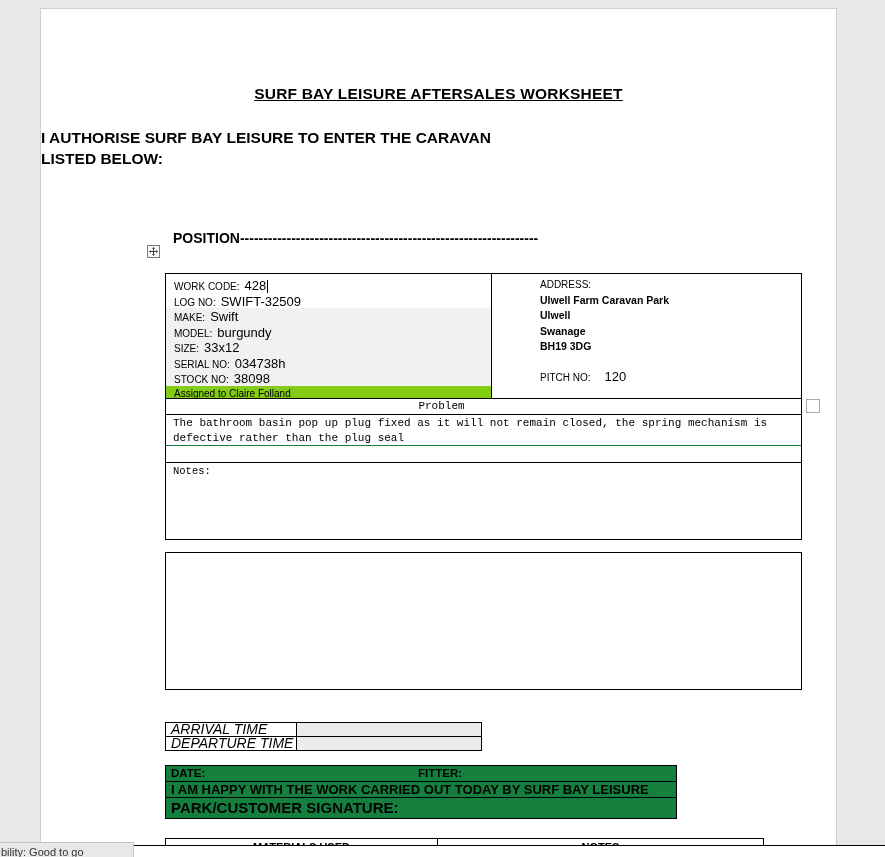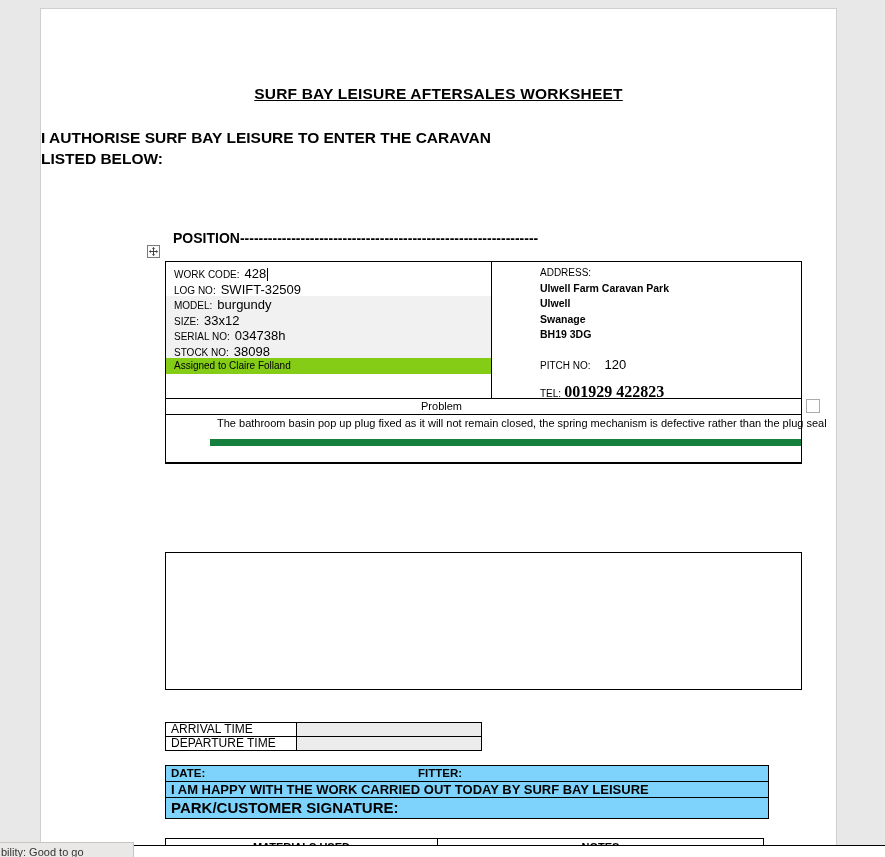--- a/index.html
+++ b/index.html
@@ -22,54 +22,54 @@
     font-size:15.5px;font-weight:bold;line-height:21px;
   }
   .sigline{position:absolute;top:180px;left:132px;font-size:14px;font-weight:bold;white-space:pre;}
   .posline{position:absolute;top:221px;left:132px;font-size:14px;font-weight:bold;white-space:pre;}
   .move-handle{
     position:absolute;left:106px;top:236px;width:13px;height:13px;box-sizing:border-box;
     border:1px solid #7a7a7a;background:#fbfbfb;display:flex;align-items:center;justify-content:center;
   }
   
   .tbl{position:absolute;border:1px solid #000;box-sizing:border-box;background:#fff;}
-  .caravan{left:124px;top:252px;width:637px;height:138px;display:flex;}
+  .caravan{left:124px;top:264px;width:637px;height:138px;display:flex;}
   .cellL{width:326px;border-right:1px solid #000;box-sizing:border-box;padding-top:3px;}
   .cellR{flex:1;padding:3px 0 0 10px;margin-left:38px;}
   .cline{padding-left:8px;height:15.5px;line-height:15.5px;white-space:nowrap;}
   .lab{font-size:10px;}
   .val{font-size:13px;margin-left:5px;}
   .shadeblock{background:#f1f1f1;}
   .assigned{font-size:10px;height:15.5px;line-height:15.5px;padding-left:8px;background:#84cc16;}
   .caret{display:inline-block;width:1px;height:13px;background:#000;vertical-align:text-bottom;margin-left:1px;}
   .aline{height:15.5px;line-height:15.5px;white-space:nowrap;}
   .aline.bold{font-size:10.5px;font-weight:bold;}
   .sp13{height:13px;}
   .pitchval{font-size:13px;margin-left:14px;}
   .telval{font-size:16px;font-weight:bold;margin-left:3px;font-family:Liberation Serif, serif;}
   
-  .pstack{left:124px;top:389px;width:637px;}
+  .pstack{left:124px;top:389px;width:637px;font-family:Liberation Mono, monospace;}
   .p-head{height:15px;line-height:15px;font-size:11px;text-align:center;padding-right:84px;border-bottom:1px solid #000;}
-  .p-text{height:31px;font-size:11px;line-height:15px;padding:1px 8px 0 7px;border-bottom:7px solid #15803d;box-sizing:border-box;margin-left:44px;}
+  .p-text{height:31px;font-size:11px;line-height:15px;padding:1px 8px 0 7px;border-bottom:1px solid #15803d;box-sizing:border-box;}
   .p-text .inner{width:620px;}
   .p-empty{height:16px;border-bottom:1px solid #000;}
   .p-notes{height:74px;font-size:10.5px;padding:2px 0 0 7px;}
   .anchor-box{position:absolute;left:765px;top:390px;width:12px;height:12px;border:1px solid #ababab;background:#fff;}
   
   .dstack{left:124px;top:543px;width:637px;}
   .d-head{height:15px;line-height:15px;font-size:11px;text-align:center;border-bottom:1px solid #000;}
   .d-body{height:136px;}
   
   .times{left:124px;top:713px;width:317px;}
   .t-row{display:flex;height:13px;}
   .t-row.first{border-bottom:1px solid #000;}
-  .t-label{width:131px;border-right:1px solid #000;box-sizing:border-box;font-size:12px;line-height:13px;padding-left:5px;}
+  .t-label{width:131px;border-right:1px solid #000;box-sizing:border-box;font-size:14px;line-height:13px;padding-left:5px;font-style:italic;}
   .t-val{flex:1;background:#ececec;}
   
-  .signoff{left:124px;top:756px;width:604px;background:#7dd3fc;}
+  .signoff{left:124px;top:756px;width:512px;background:#15803d;}
   .s-row1{position:relative;height:15px;line-height:15px;font-size:11.5px;font-weight:bold;padding-left:5px;border-bottom:1px solid #000;}
   .s-fitter{position:absolute;left:252px;top:0;}
   .s-row2{height:15px;line-height:15px;font-size:13px;font-weight:bold;padding-left:5px;border-bottom:1px solid #000;}
   .s-row3{height:20px;line-height:20px;font-size:15px;font-weight:bold;padding-left:5px;}
   
   .materials{left:124px;top:829px;width:599px;height:28px;display:flex;}
   .m-col1{width:272px;border-right:1px solid #000;box-sizing:border-box;text-align:center;font-size:11px;font-weight:bold;padding-top:2px;}
   .m-col2{flex:1;text-align:center;font-size:11px;font-weight:bold;padding-top:2px;}
   
   .statusbar{
@@ -111,20 +111,23 @@
   <div class="tbl caravan">
     <div class="cellL">
       <div class="cline">
         <span class="lab">WORK CODE:</span><span class="val">428</span><span class="caret"></span>
       </div>
       <div class="cline">
         <span class="lab">LOG NO:</span><span class="val">SWIFT-32509</span>
       </div>
       <div class="shadeblock">
         <div class="cline">
+          <span class="lab">MAKE:</span><span class="val">Swift</span>
+        </div>
+        <div class="cline">
           <span class="lab">MODEL:</span><span class="val">burgundy</span>
         </div>
         <div class="cline">
           <span class="lab">SIZE:</span><span class="val">33x12</span>
         </div>
         <div class="cline">
           <span class="lab">SERIAL NO:</span><span class="val">034738h</span>
         </div>
         <div class="cline">
           <span class="lab">STOCK NO:</span><span class="val">38098</span>
@@ -148,20 +151,23 @@
       </div>
     </div>
   </div>
 
   <div class="tbl pstack">
     <div class="p-head">Problem</div>
     <div class="p-text">
       <div class="inner">The bathroom basin pop up plug fixed as it will not remain closed, the spring mechanism is defective rather than the plug seal</div>
     </div>
     <div class="p-empty"></div>
+    <div class="p-notes">
+      <span>Notes:</span>
+    </div>
   </div>
   <div class="anchor-box"></div>
 
   <div class="tbl dstack">
     <div class="d-body"></div>
   </div>
 
   <div class="tbl times">
     <div class="t-row first">
       <div class="t-label">ARRIVAL TIME</div>

